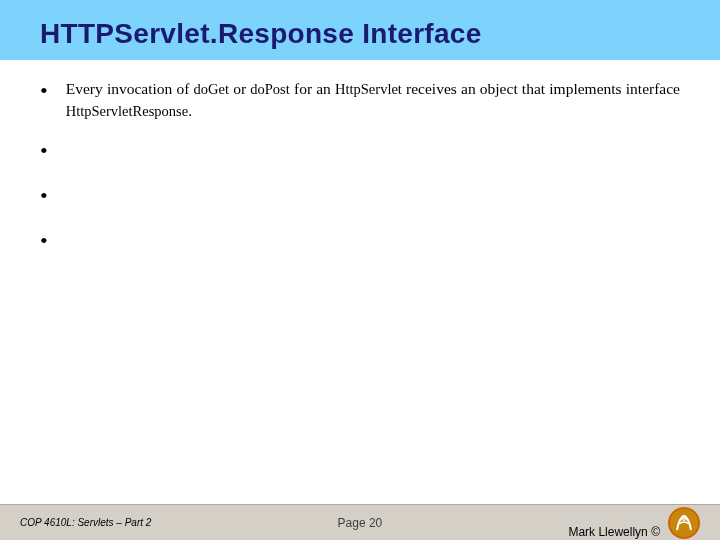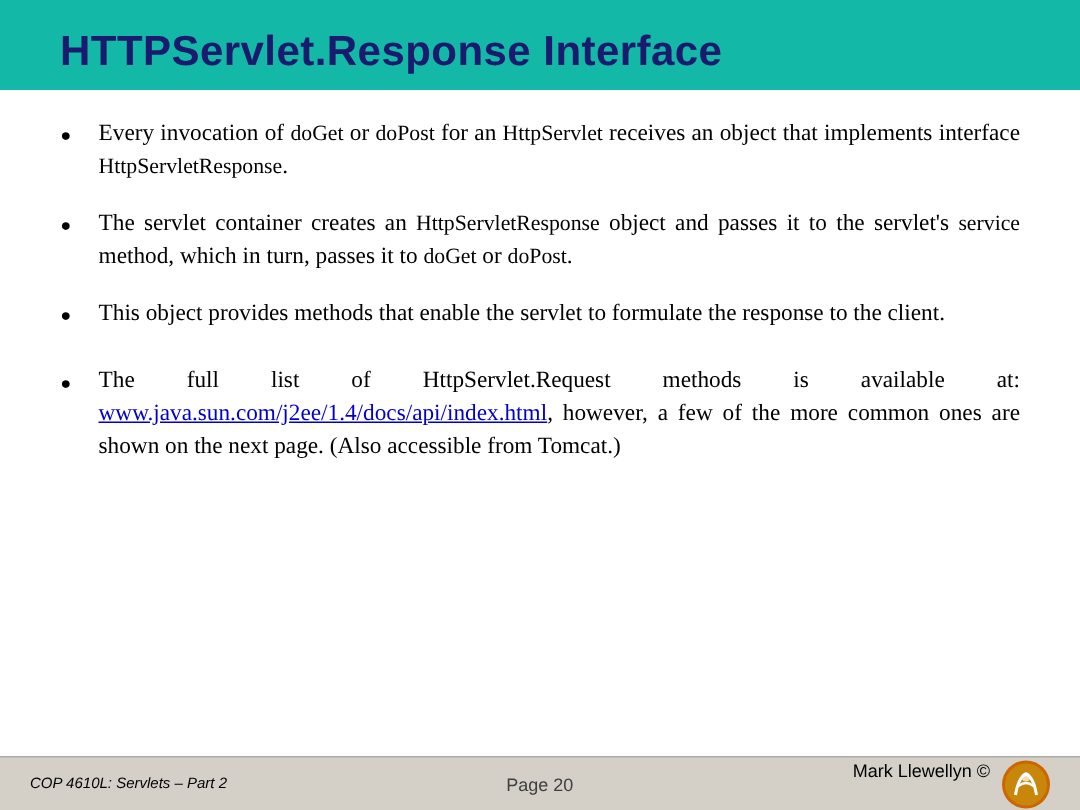--- a/index.html
+++ b/index.html
@@ -15,21 +15,21 @@
     .slide {
       width: 720px;
       height: 540px;
       background: #ffffff;
       display: flex;
       flex-direction: column;
       padding: 0;
     }
 
     .title-bar {
-      background: #14b8a6;
+      background: #7dd3fc;
       padding: 18px 40px 10px 40px;
       border-bottom: none;
     }
 
     .title-text {
       font-family: Arial, Helvetica, sans-serif;
       font-size: 28px;
       font-weight: bold;
       color: #1a1a6e;
       letter-spacing: 0.3px;
@@ -99,21 +99,21 @@
       font-size: 12px;
       color: #404040;
       font-family: Arial, sans-serif;
     }
 
     .footer-right {
       font-size: 12px;
       color: #000;
       font-family: Arial, sans-serif;
       display: flex;
-      align-items: flex-start;
+      align-items: flex-end;
       gap: 8px;
     }
 
     .logo-circle {
       width: 32px;
       height: 32px;
       background: #cc6600;
       border-radius: 50%;
       display: inline-flex;
       align-items: center;
@@ -140,43 +140,28 @@
       <span class="bullet-dot">•</span>
       <span class="bullet-text">
         Every invocation of <span class="code">doGet</span> or <span class="code">doPost</span> for an
         <span class="code">HttpServlet</span> receives an object that implements
         interface <span class="code">HttpServletResponse</span>.
       </span>
     </div>
 
     <div class="bullet-item">
       <span class="bullet-dot">•</span>
-      <span class="bullet-text">
-        The servlet container creates an <span class="code">HttpServletResponse</span>
-        object and passes it to the servlet's <span class="code">service</span> method, which
-        in turn, passes it to <span class="code">doGet</span> or <span class="code">doPost</span>.
-      </span>
     </div>
 
     <div class="bullet-item">
       <span class="bullet-dot">•</span>
-      <span class="bullet-text">
-        This object provides methods that enable the servlet to
-        formulate the response to the client.
-      </span>
     </div>
 
     <div class="bullet-item">
       <span class="bullet-dot">•</span>
-      <span class="bullet-text">
-        The full list of HttpServlet.Request methods is available at:
-        <a href="#">www.java.sun.com/j2ee/1.4/docs/api/index.html</a>, however, a
-        few of the more common ones are shown on the next page.
-        (Also accessible from Tomcat.)
-      </span>
     </div>
 
   </div>
 
   <div class="footer">
     <span class="footer-left">COP 4610L: Servlets – Part 2</span>
     <span class="footer-center">Page 20</span>
     <div class="footer-right">
       <span>Mark Llewellyn ©</span>
       <div class="logo-circle">

